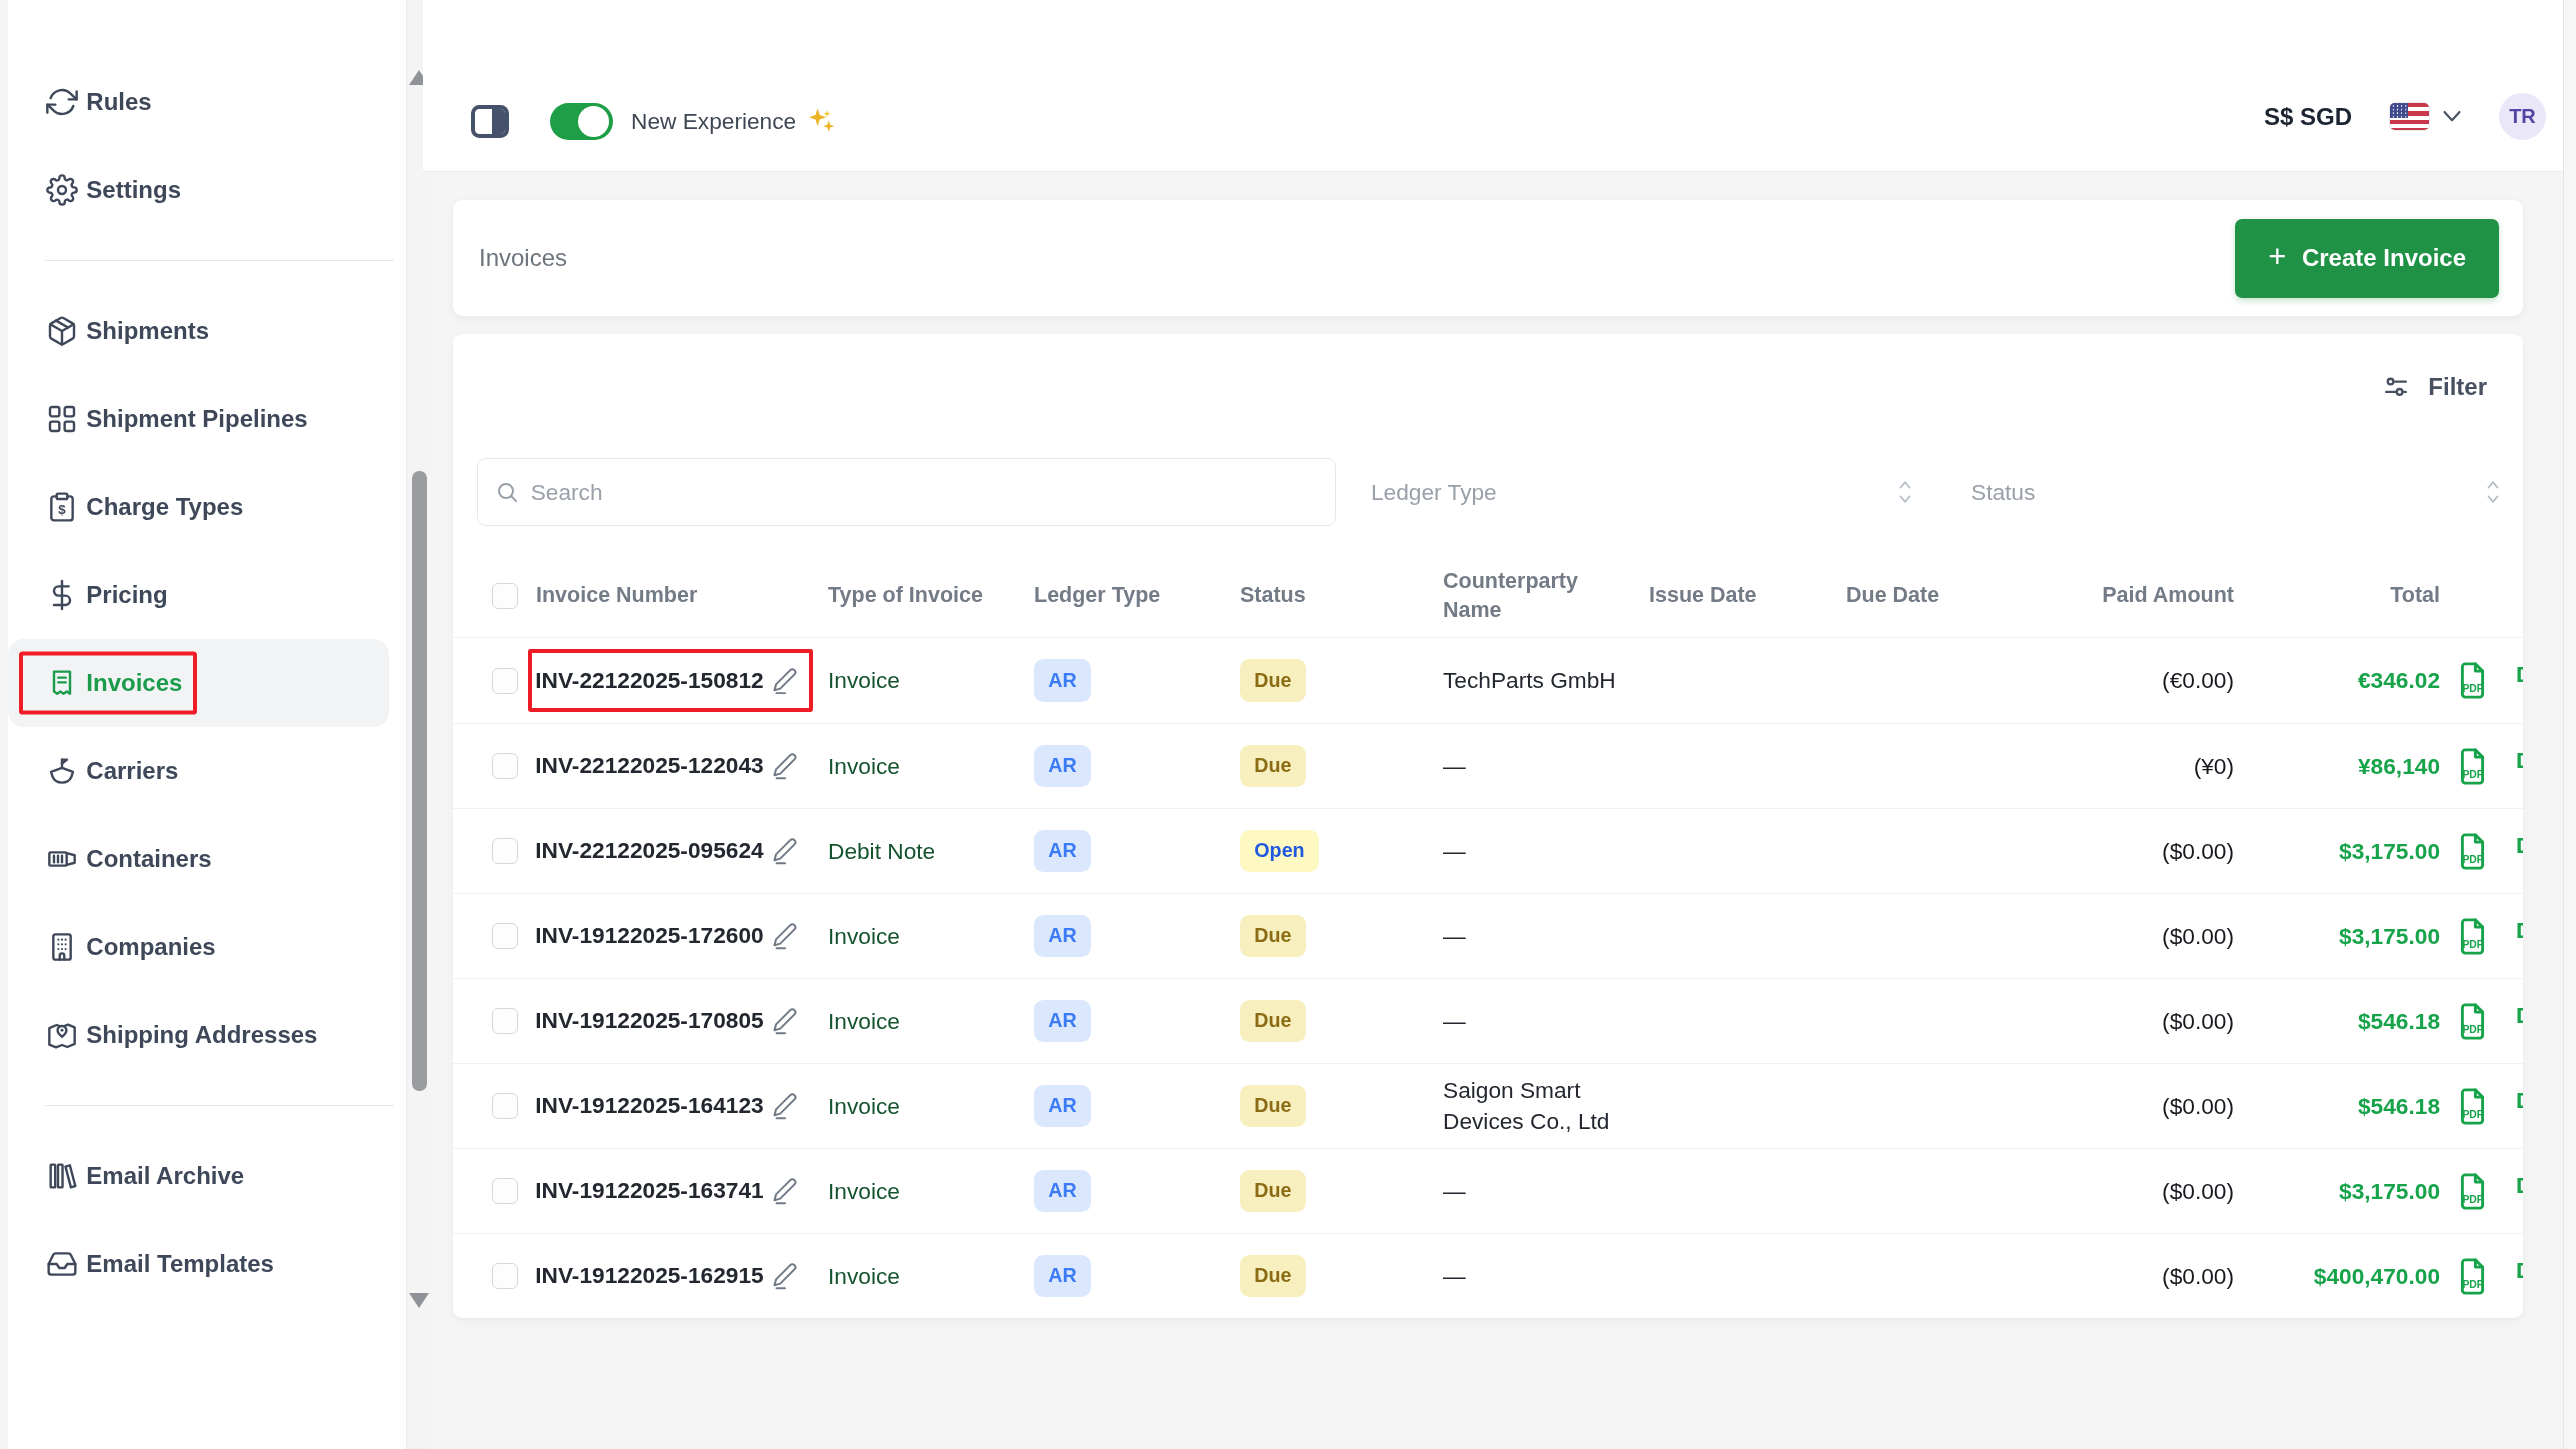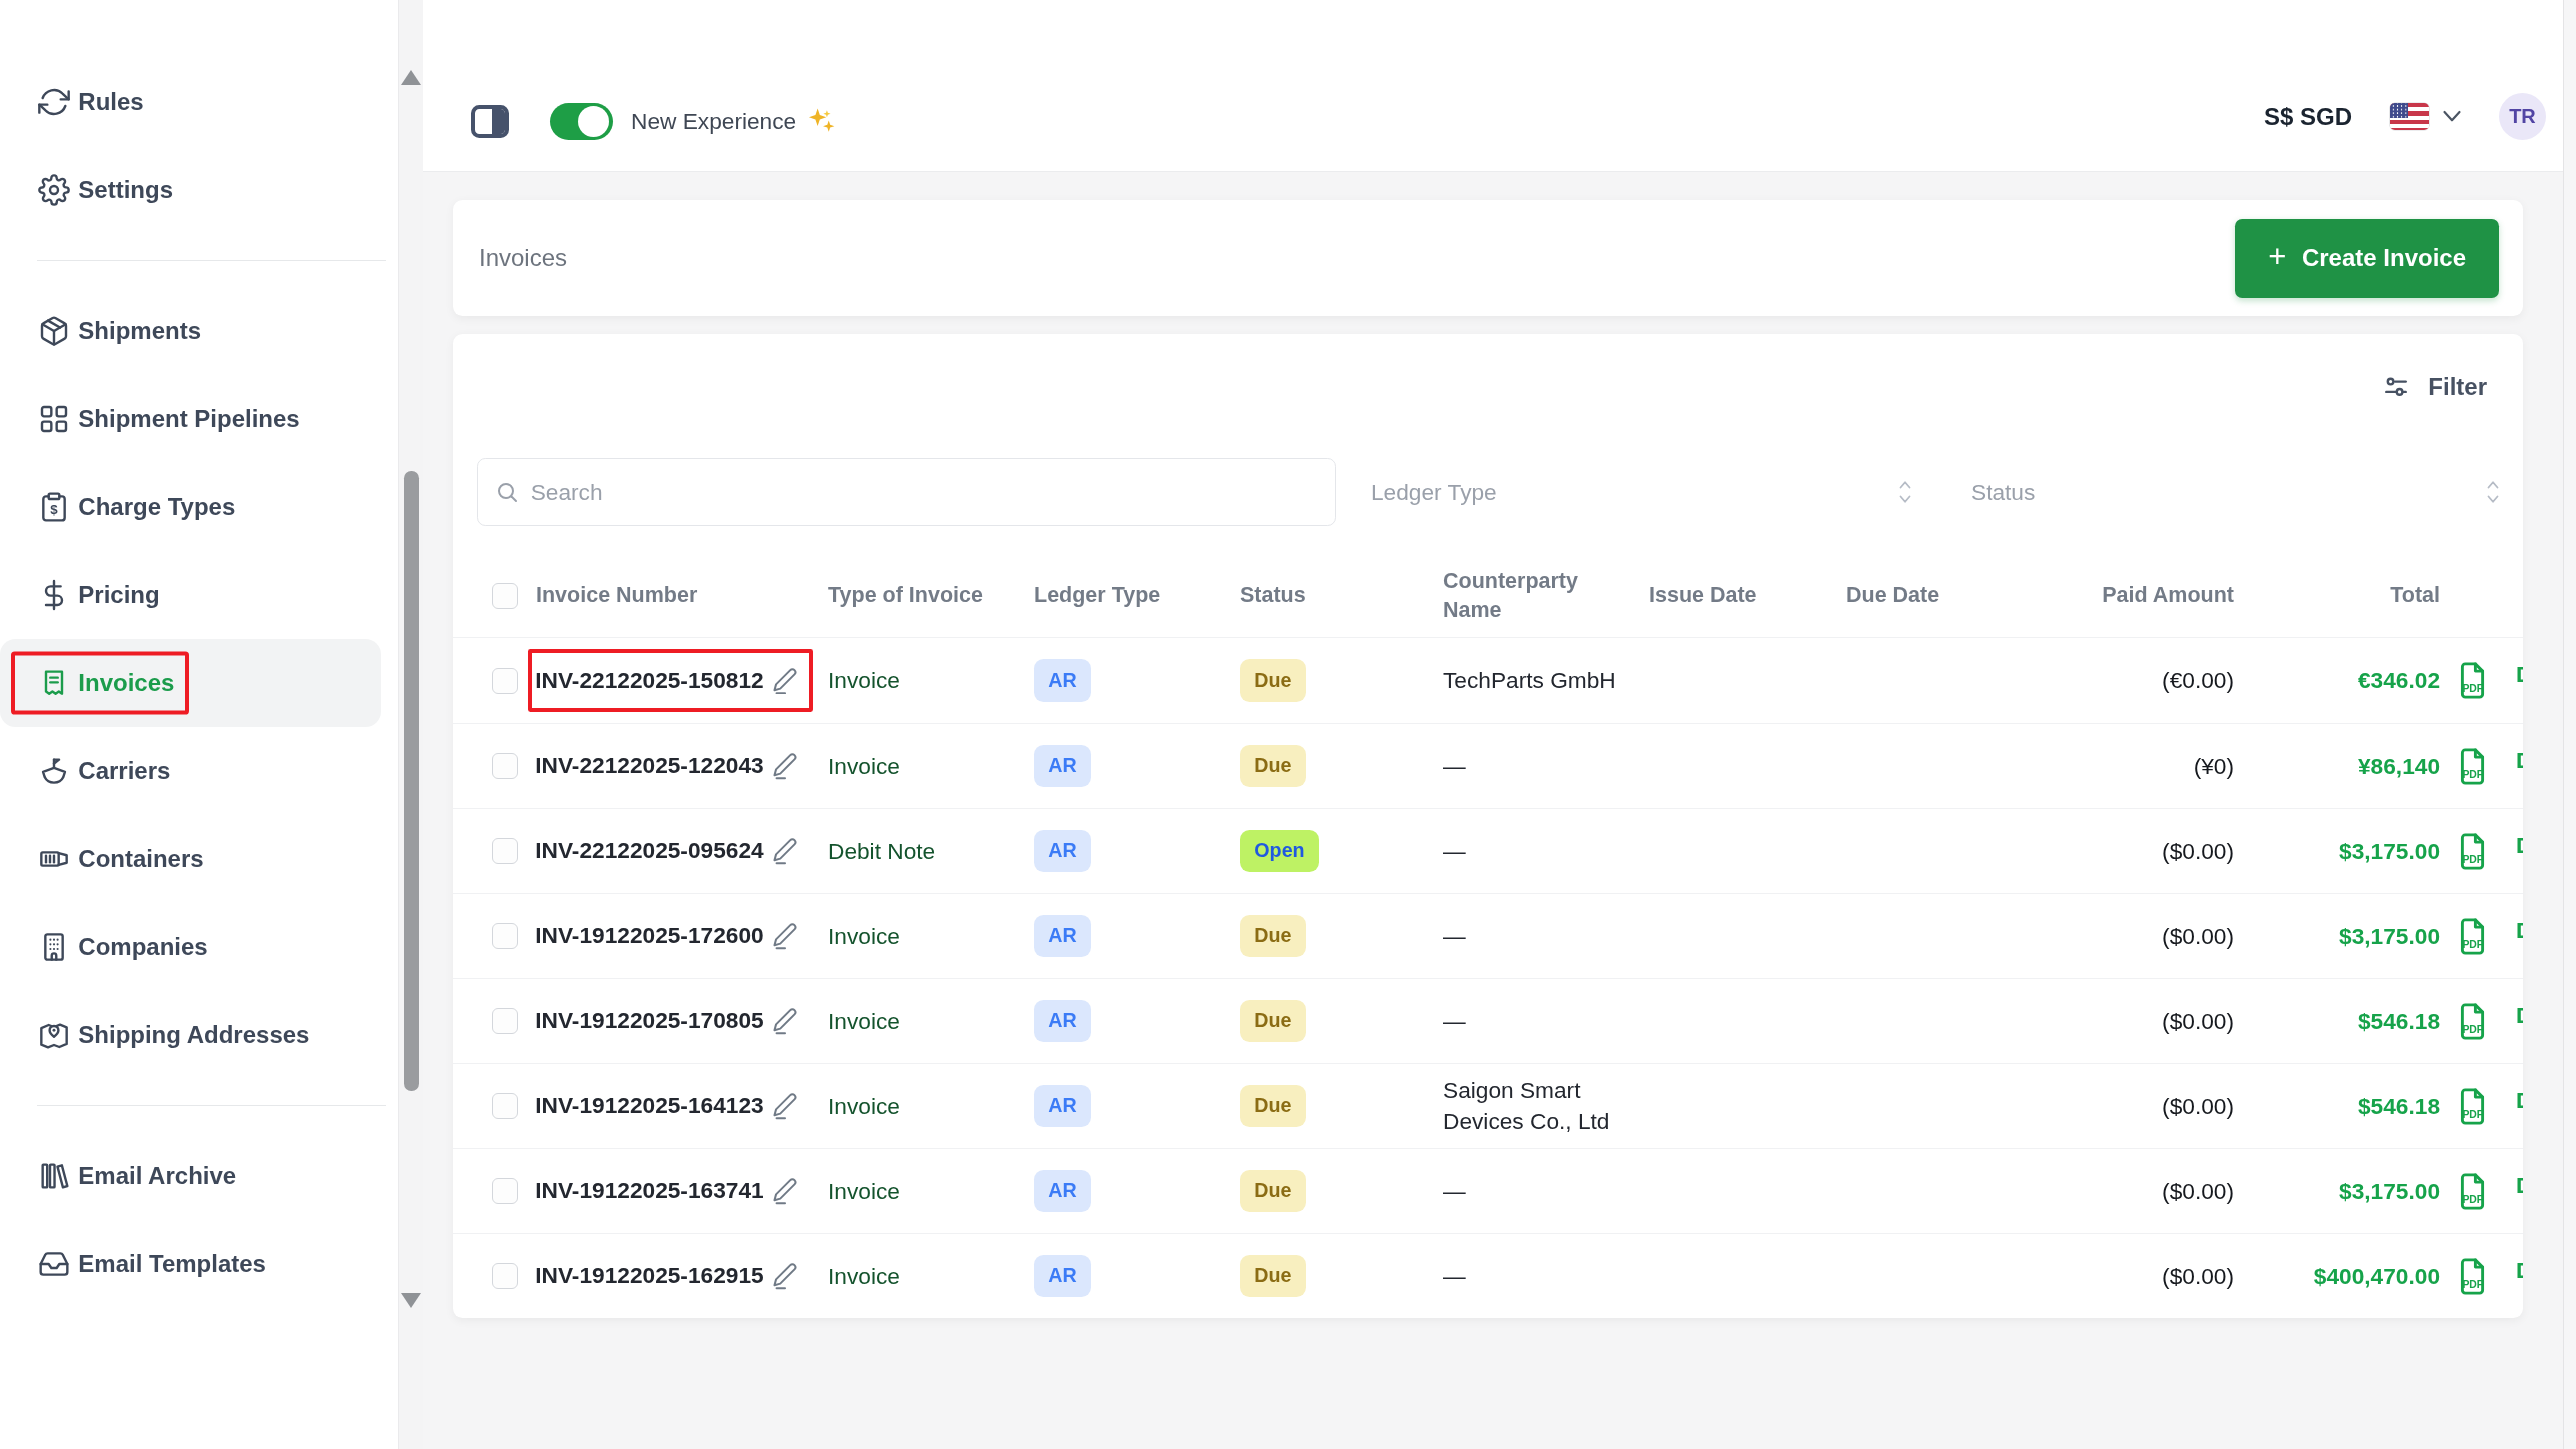--- a/index.html
+++ b/index.html
@@ -7,21 +7,21 @@
   body {
     font-family: "Liberation Sans", sans-serif;
     background: #f5f5f6;
     position: relative;
     overflow: hidden;
     color: #23272f;
   }
 
   
   .sidebar {
-    position: absolute; left: 0; top: 0; width: 423px; height: 1449px;
+    position: absolute; left: 8px; top: 0; width: 423px; height: 1449px;
     background: #ffffff;
     text-align: right;
   }
   .sidebar-nav { padding-top: 58px; }
   .nav-item {
     height: 88px; display: flex; align-items: center;
     padding-left: 37px; position: relative; cursor: pointer;
   }
   .nav-item.active { background: #f2f3f4; border-radius: 15.5px; margin-right: 42px; }
   .nav-icon { width: 33px; height: 33px; display: inline-flex; align-items: center; justify-content: center; color: #3e4859; flex: 0 0 auto; }
@@ -163,21 +163,21 @@
   .invno { font-weight: 700; color: #23272f; white-space: nowrap; cursor: pointer; }
   .edit-ic { width: 26px; height: 27.4px; color: #707a86; cursor: pointer; display: inline-flex; }
   .edit-ic svg { width: 26px; height: 27.4px; }
   .c-type { color: #14532d; }
   .badge {
     display: inline-block; font-size: 19.7px; font-weight: 700; padding: 11.3px 14.3px;
     border-radius: 9.5px; line-height: 1;
   }
   .badge-ar { background: #dbe7fd; color: #3b7bf6; }
   .badge-due { background: #f8efbf; color: #8b6c14; }
-  .badge-open { background: #bef264; color: #2059e0; }
+  .badge-open { background: #fef9c3; color: #2059e0; }
   .c-cp { line-height: 1.35; padding-right: 14.3px; }
   .c-paid { text-align: right; color: #16191e; font-weight: 500; }
   .c-total { text-align: right; color: #16a34a; font-weight: 600; }
   .c-actions { display: flex; padding-left: 15px; overflow: hidden; white-space: nowrap; }
   .pdf-ic { width: 35px; height: 39px; flex: 0 0 auto; color: #16a34a; cursor: pointer; }
   .pdf-ic svg { width: 35px; height: 39px; }
   .dl { margin-left: 26px; font-size: 22.7px; font-weight: 600; color: #16a34a; cursor: pointer; }
 
   
   .main-scroll {

